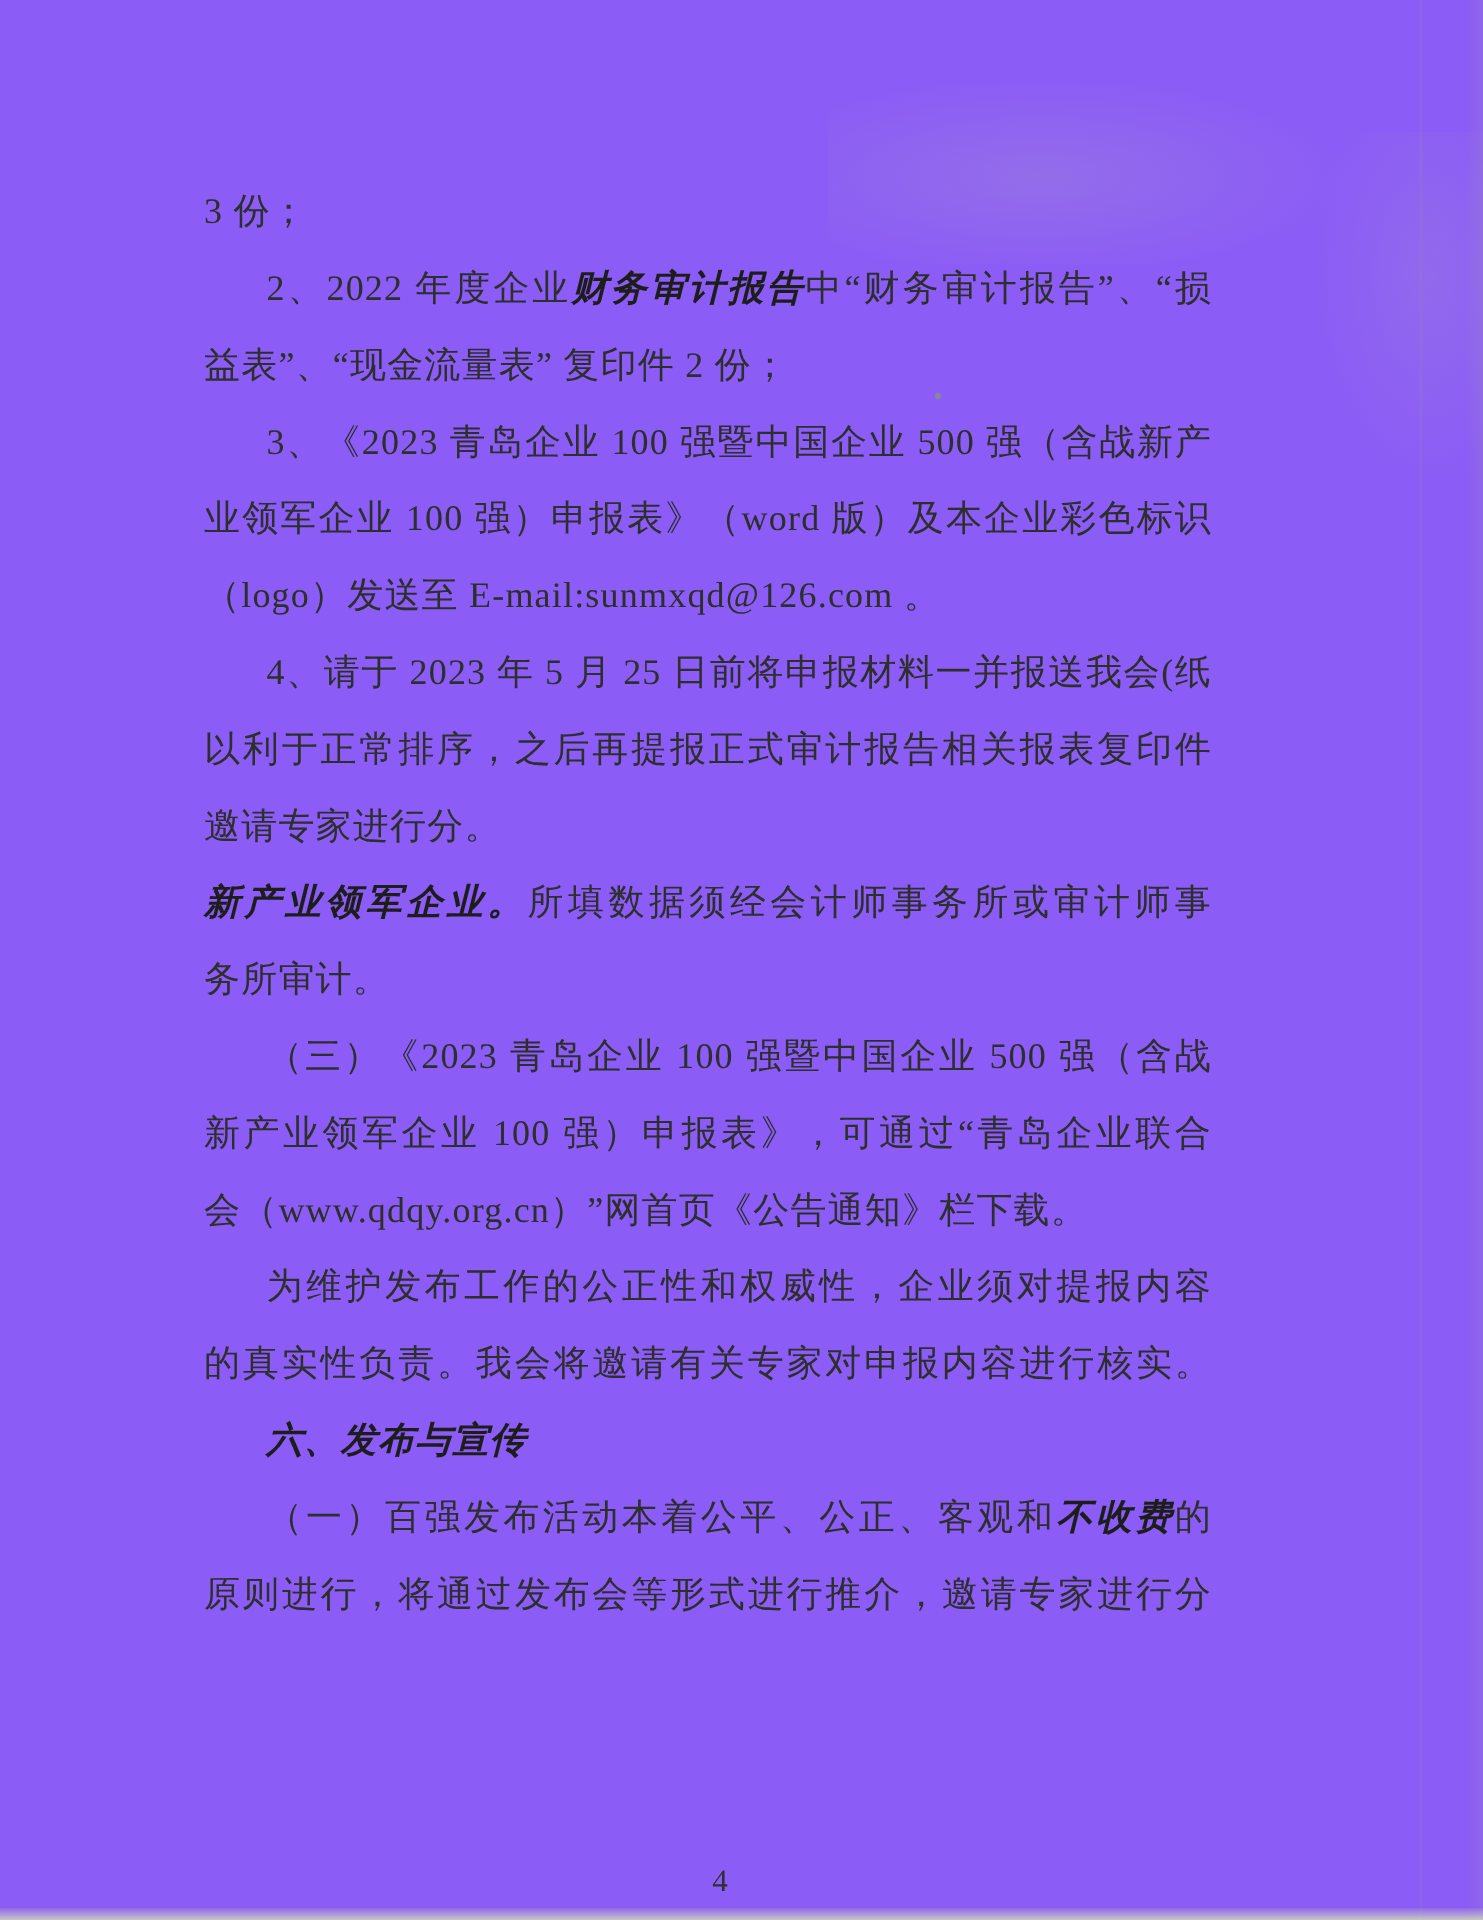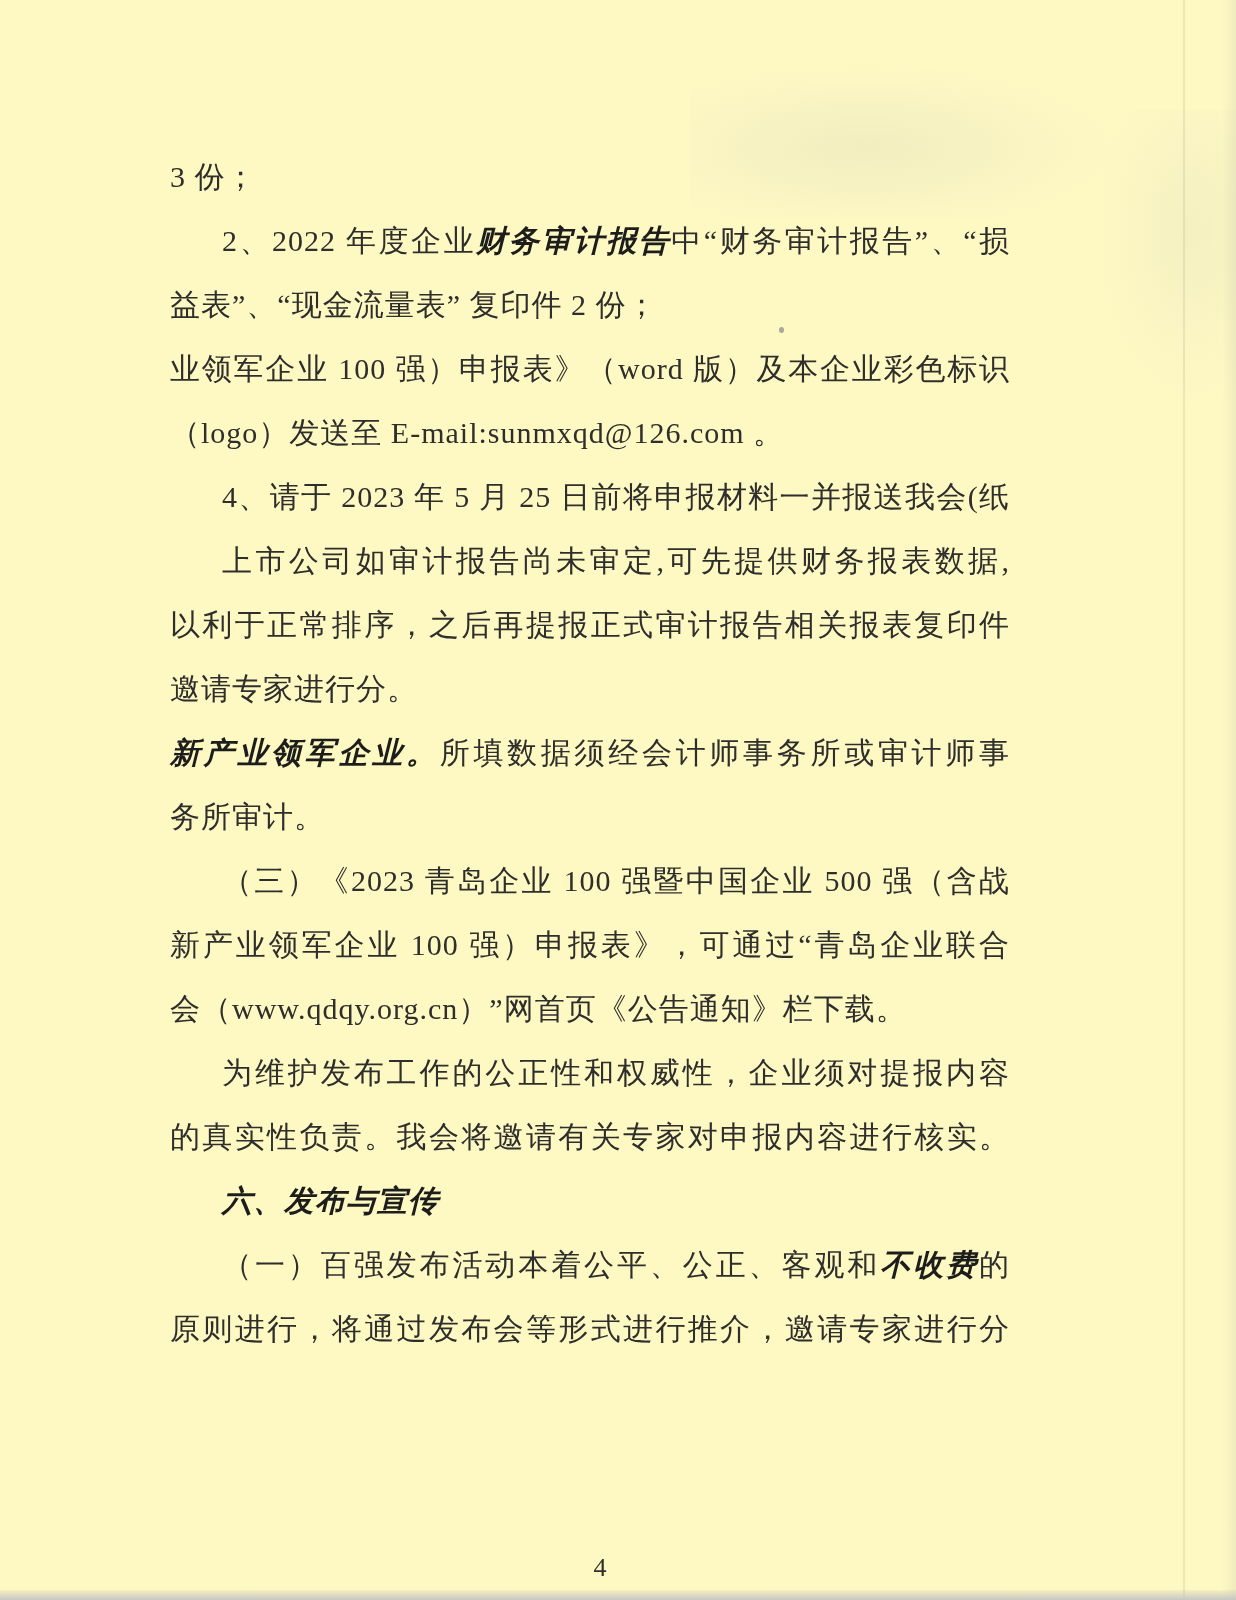--- a/index.html
+++ b/index.html
@@ -96,35 +96,35 @@
     width: 1200px;
     text-align: center;
     font-size: 26px;
     line-height: 36px;
     color: #30302e;
   }
 </style>
 </head>
 <body>
 
-<div class="page" style="background: #fef9c3;">
+<div class="page" style="background: #8b5cf6;">
   <div class="smudge-a"></div>
   <div class="smudge-b"></div>
   <div class="dot-artifact"></div>
   <div class="right-edge-line"></div>
   <div class="right-edge-shade"></div>
 
   <div class="doc" id="doc-body">
       <div class="line"><span class="seg">3 份；</span></div>
       <div class="line j ind"><span class="seg">2、2022 年度企业</span><span class="seg b">财务审计报告</span><span class="seg">中“财务审计报告”、“损</span></div>
       <div class="line"><span class="seg">益表”、“现金流量表” 复印件 2 份；</span></div>
+      <div class="line j ind"><span class="seg">3、《2023 青岛企业 100 强暨中国企业 500 强（含战新产</span></div>
       <div class="line j"><span class="seg">业领军企业 100 强）申报表》（word 版）及本企业彩色标识</span></div>
       <div class="line"><span class="seg">（logo）发送至 E-mail:sunmxqd@126.com 。</span></div>
       <div class="line j ind"><span class="seg">4、请于 2023 年 5 月 25 日前将申报材料一并报送我会(纸</span></div>
-      <div class="line j ind"><span class="seg">上市公司如审计报告尚未审定,可先提供财务报表数据,</span></div>
       <div class="line j"><span class="seg">以利于正常排序，之后再提报正式审计报告相关报表复印件</span></div>
       <div class="line"><span class="seg">邀请专家进行分。</span></div>
       <div class="line j"><span class="seg b">新产业领军企业。</span><span class="seg">所填数据须经会计师事务所或审计师事</span></div>
       <div class="line"><span class="seg">务所审计。</span></div>
       <div class="line j ind"><span class="seg">（三）《2023 青岛企业 100 强暨中国企业 500 强（含战</span></div>
       <div class="line j"><span class="seg">新产业领军企业 100 强）申报表》，可通过“青岛企业联合</span></div>
       <div class="line"><span class="seg">会（www.qdqy.org.cn）”网首页《公告通知》栏下载。</span></div>
       <div class="line j ind"><span class="seg">为维护发布工作的公正性和权威性，企业须对提报内容</span></div>
       <div class="line j"><span class="seg">的真实性负责。我会将邀请有关专家对申报内容进行核实。</span></div>
       <div class="line ind"><span class="seg b">六、发布与宣传</span></div>

